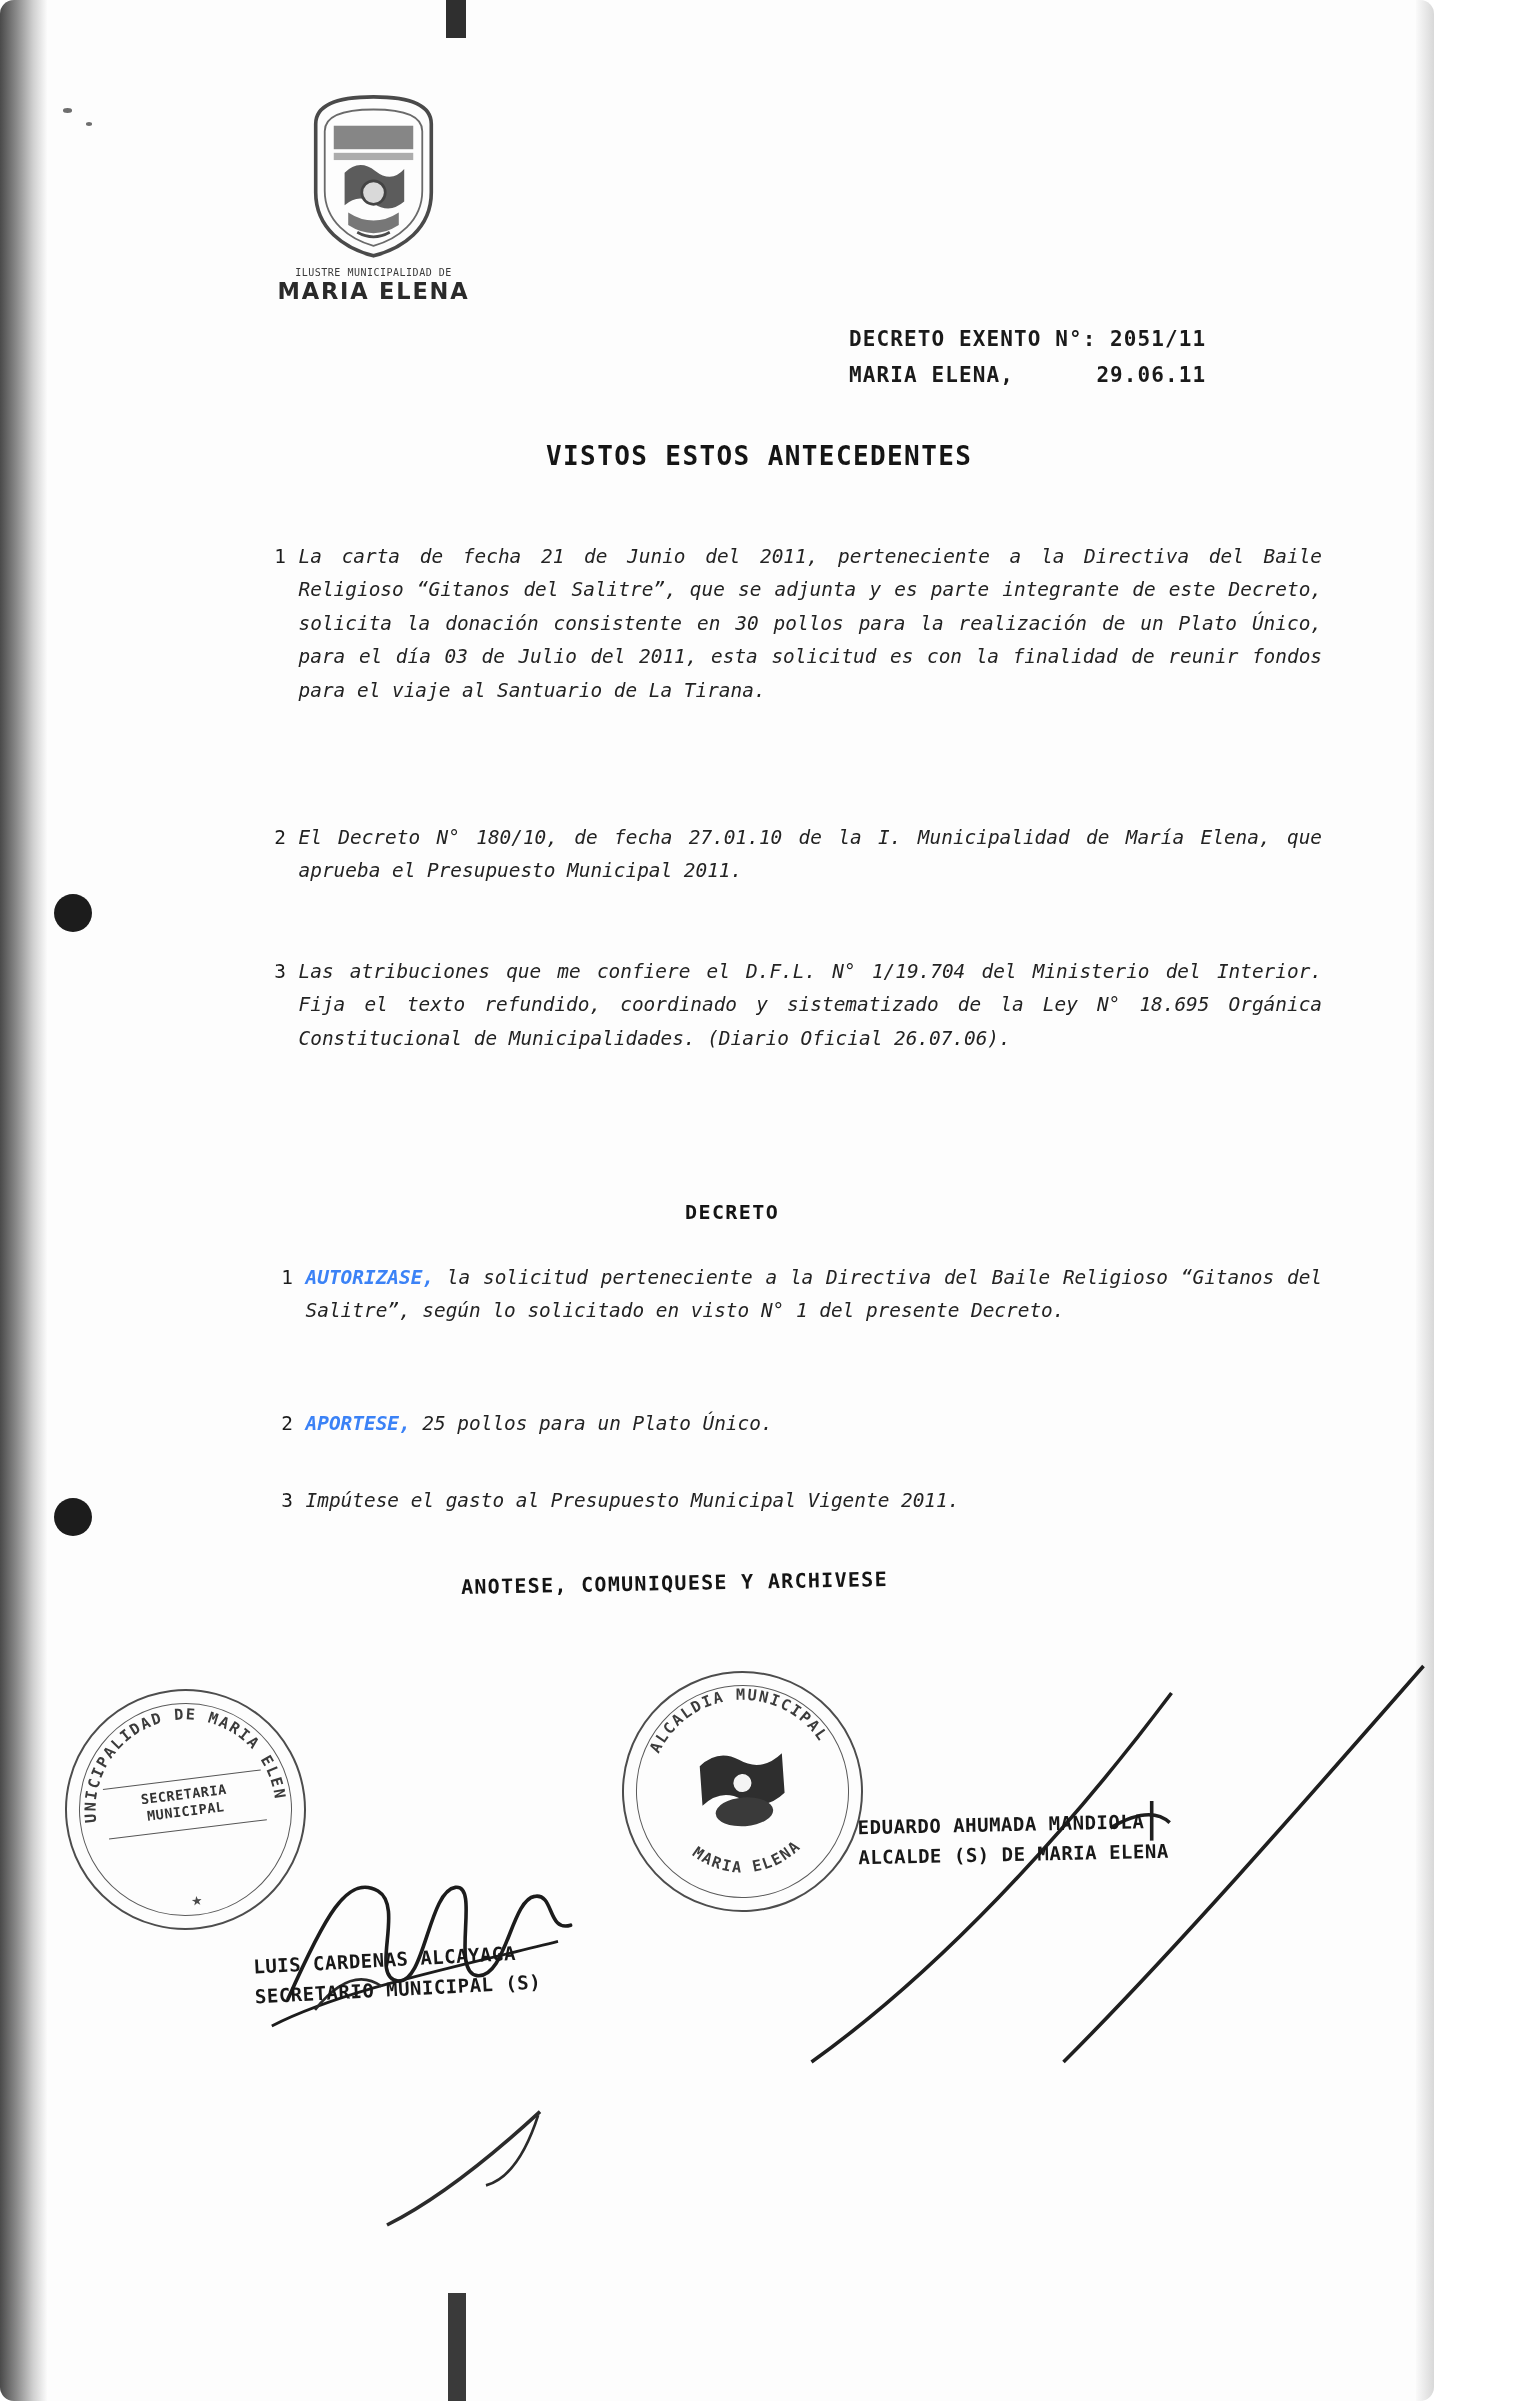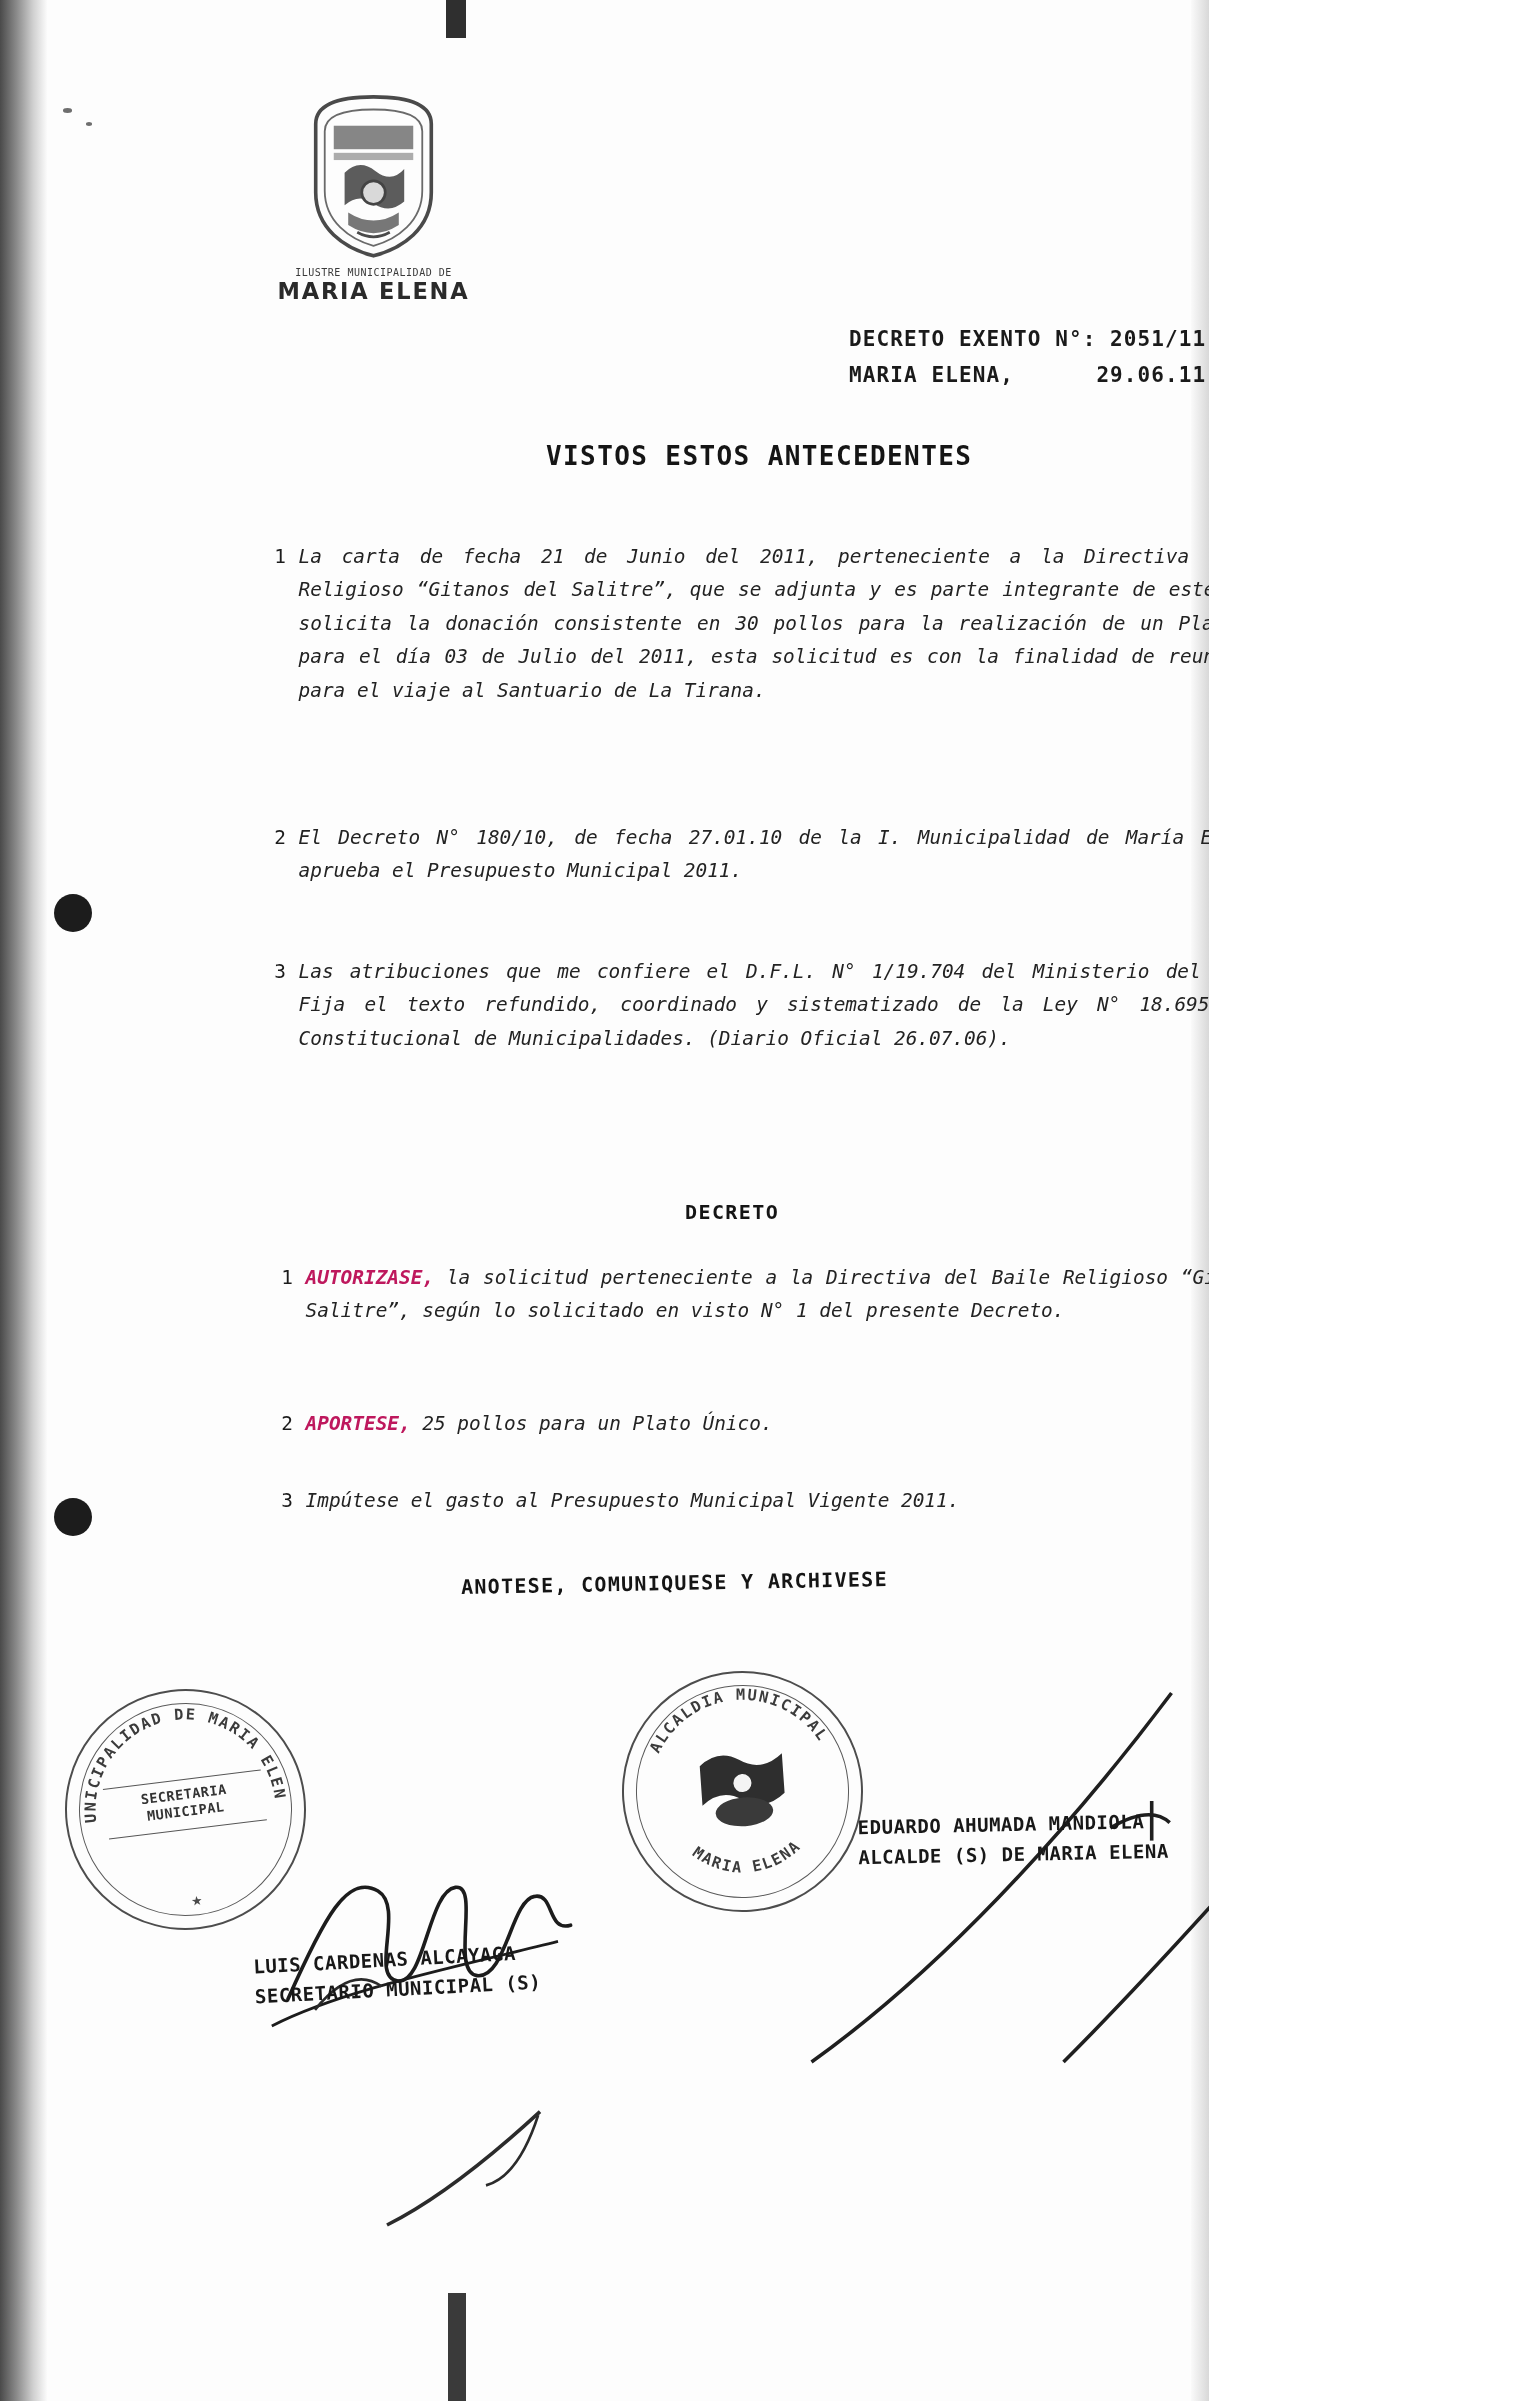--- a/index.html
+++ b/index.html
@@ -5,24 +5,25 @@
   html, body {
     margin: 0;
     padding: 0;
     background: #ffffff;
   }
   body {
     font-family: "DejaVu Sans Mono", monospace;
   }
   .page {
     position: relative;
-    width: 1209px;
+    width: 1434px;
     height: 2401px;
     background: #fdfdfd;
     overflow: hidden;
+    border-radius: 14px;
   }
   
   .scan-edge-left {
     position: absolute;
     left: 0; top: 0;
     width: 47px; height: 2401px;
     background: linear-gradient(to right, #4a4a4a 0%, #8a8a8a 35%, #cfcfcf 70%, #fbfbfb 100%);
   }
   .scan-edge-top-bar {
     position: absolute;
@@ -140,21 +141,21 @@
     color: #1c1c1c;
   }
   .clause .body {
     flex: 1;
     text-align: justify;
     white-space: pre-line;
     font-style: italic;
   }
   .clause .body b {
     font-weight: bold;
-    color: #be185d;
+    color: #3b82f6;
   }
 
   #vistos-1 { left: 254px; top: 540px; width: 1068px; }
   #vistos-2 { left: 254px; top: 821px; width: 1068px; }
   #vistos-3 { left: 254px; top: 955px; width: 1068px; }
   #decreto-1 { left: 261px; top: 1261px; width: 1061px; }
   #decreto-2 { left: 261px; top: 1407px; width: 1061px; }
   #decreto-3 { left: 261px; top: 1484px; width: 1061px; }
 
   

